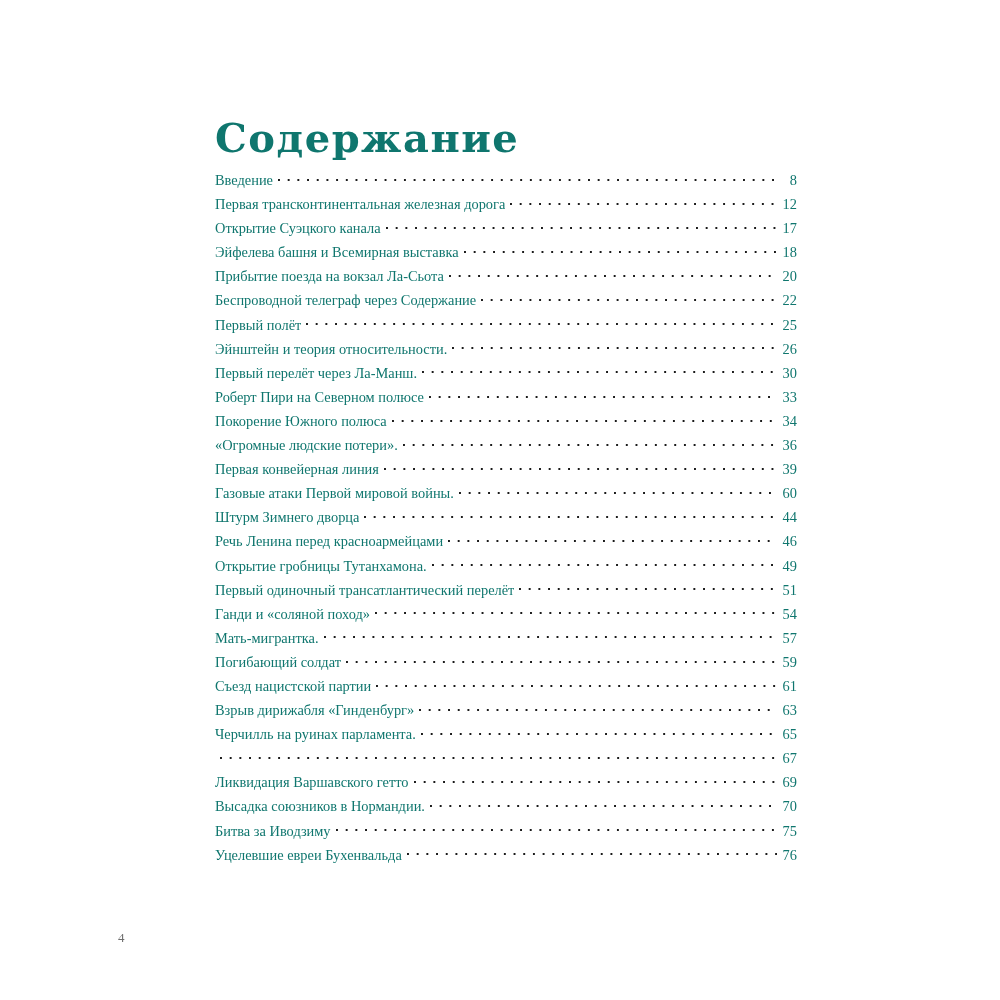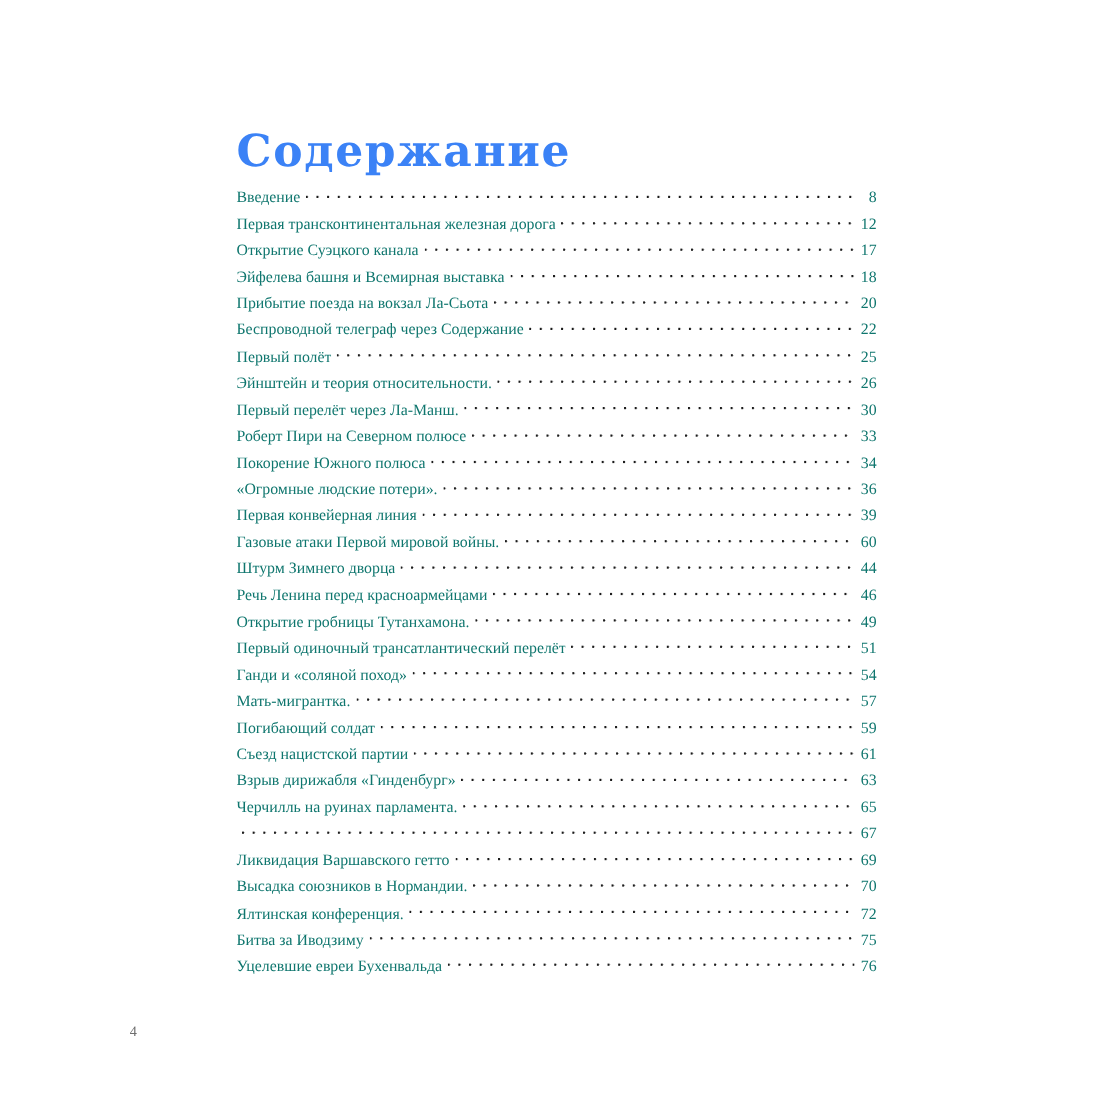--- a/index.html
+++ b/index.html
@@ -28,21 +28,21 @@
   
   .toc-title {
     position: absolute;
     left: 215px;
     top: 88px;
     font-family: "DejaVu Serif", "Liberation Serif", serif;
     font-weight: 700;
     font-size: 40px;
     line-height: 46px;
     letter-spacing: 1.5px;
-    color: #3b82f6;
+    color: #0f766e;
     white-space: nowrap;
   }
 
   
   .toc-list {
     position: absolute;
     left: 215px;
     top: 168px;
     width: 582px;
     margin: 0;
@@ -240,25 +240,20 @@
         <span class="toc-entry-title">Ликвидация Варшавского гетто</span>
         <span class="toc-leader"></span>
         <span class="toc-page-number">69</span>
       </li>
       <li class="toc-row">
         <span class="toc-entry-title">Высадка союзников в Нормандии.</span>
         <span class="toc-leader"></span>
         <span class="toc-page-number">70</span>
       </li>
       <li class="toc-row">
-        <span class="toc-entry-title">Ялтинская конференция.</span>
-        <span class="toc-leader"></span>
-        <span class="toc-page-number">72</span>
-      </li>
-      <li class="toc-row">
         <span class="toc-entry-title">Битва за Иводзиму</span>
         <span class="toc-leader"></span>
         <span class="toc-page-number">75</span>
       </li>
       <li class="toc-row">
         <span class="toc-entry-title">Уцелевшие евреи Бухенвальда</span>
         <span class="toc-leader"></span>
         <span class="toc-page-number">76</span>
       </li>
     </ul>

